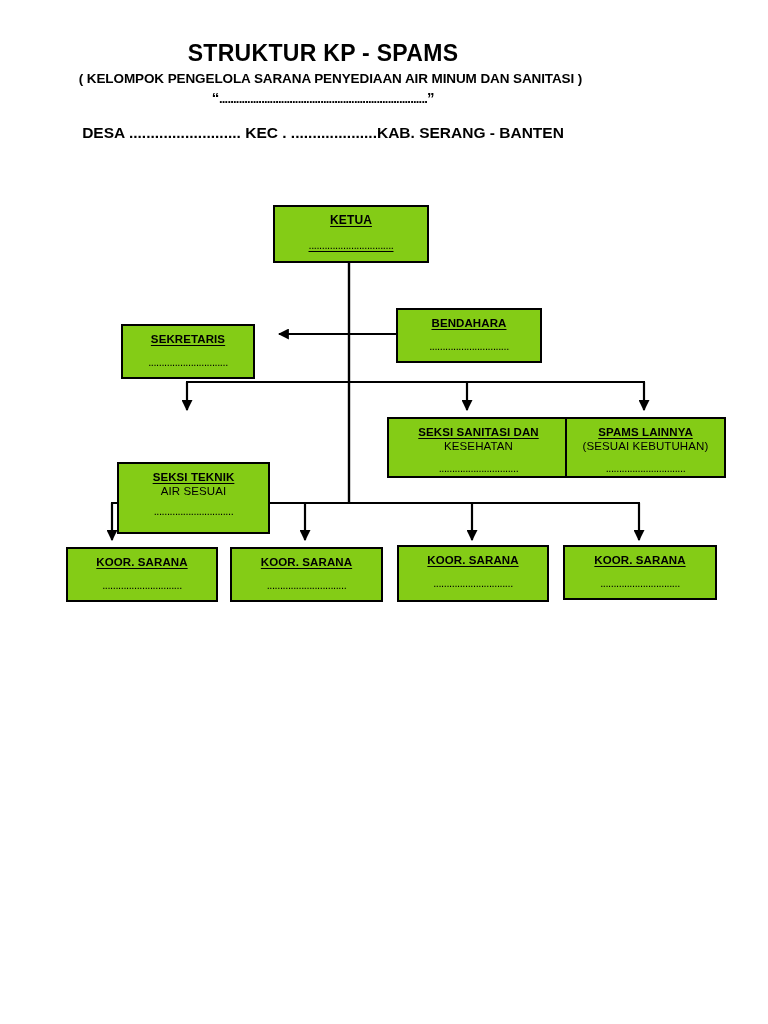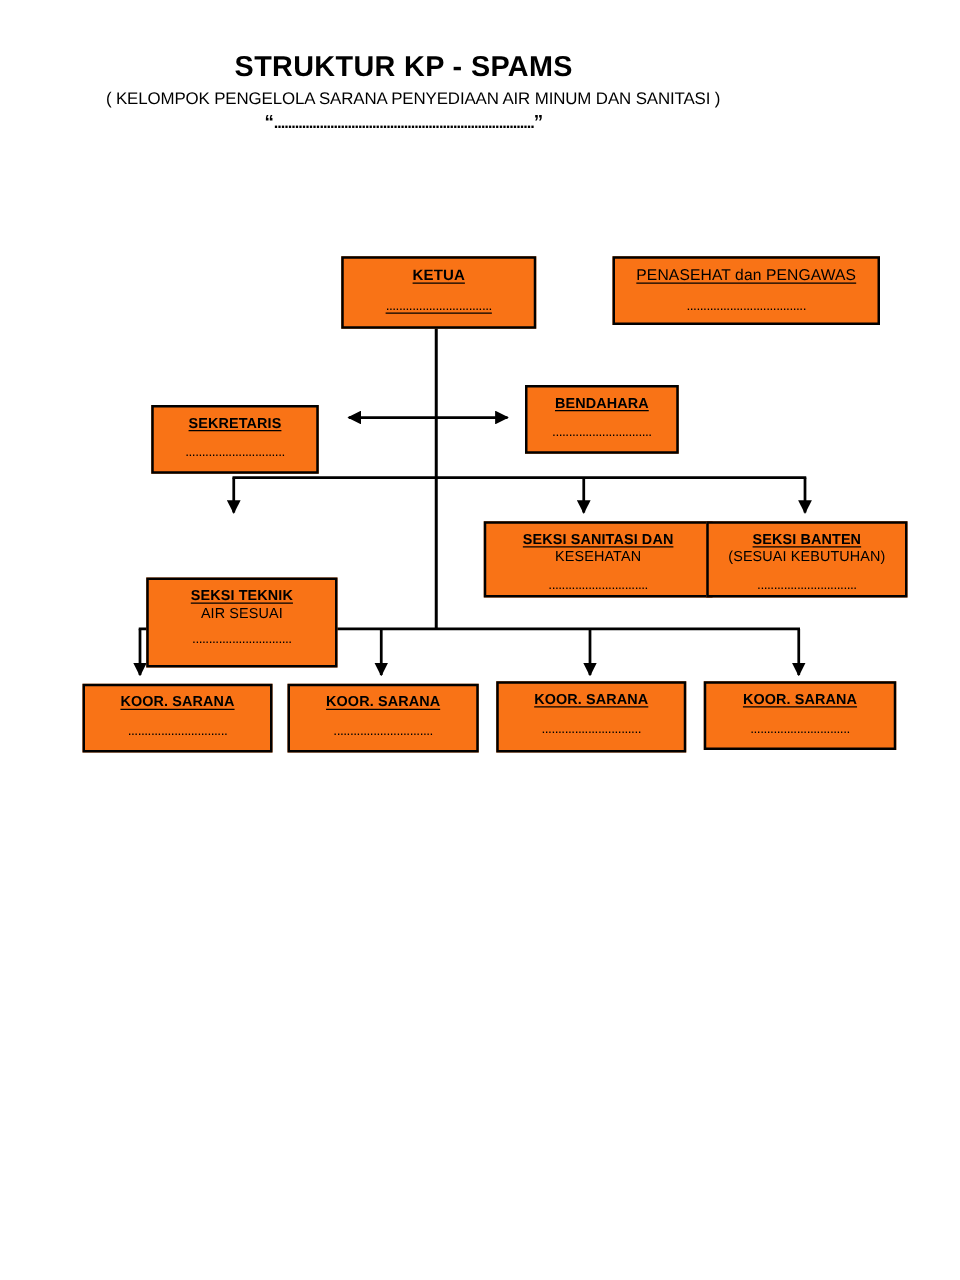--- a/index.html
+++ b/index.html
@@ -28,21 +28,21 @@
   }
   .doc-title {
     font-size: 23px;
     font-weight: bold;
     letter-spacing: 0.3px;
     line-height: 1.15;
     margin: 0;
   }
   .doc-subtitle {
     font-size: 13.5px;
-    font-weight: normal;
+    font-weight: bold;
     letter-spacing: -0.1px;
     line-height: 1.25;
     margin: 5px 0 0 15px;
     white-space: nowrap;
   }
   .doc-quote {
     font-size: 14px;
     font-weight: bold;
     line-height: 1.1;
     margin: 2px 0 0 0;
@@ -73,21 +73,21 @@
   }
   .chart svg {
     position: absolute;
     left: 0;
     top: 0;
   }
 
   
   .node {
     position: absolute;
-    background: #f97316;
+    background: #84cc16;
     border: 2.5px solid #000000;
     display: flex;
     flex-direction: column;
     align-items: center;
     padding-top: 6px;
     overflow: hidden;
   }
   .node-title {
     font-size: 11.5px;
     font-weight: bold;
@@ -124,20 +124,21 @@
   .node.ketua .node-title { font-size: 12px; }
   .node.penasehat .node-title { font-size: 12.5px; font-weight: normal; }
 </style>
 </head>
 <body>
 
 <div class="header">
   <div class="doc-title">STRUKTUR KP - SPAMS</div>
   <div class="doc-subtitle">( KELOMPOK PENGELOLA SARANA PENYEDIAAN AIR MINUM DAN SANITASI )</div>
   <div class="doc-quote"><span class="qm">“</span><span class="dots">..........................................................................</span><span class="qm">”</span></div>
+  <div class="doc-location">DESA ..........................   KEC . ....................KAB. SERANG - BANTEN</div>
 </div>
 
 <div class="chart">
   <svg width="768" height="1024">
     <defs>
       <marker id="arrEnd" viewBox="0 0 10 10" refX="9" refY="5" markerWidth="5" markerHeight="5" orient="auto-start-reverse">
         <path d="M 0 0 L 10 5 L 0 10 z" fill="#000"></path>
       </marker>
       <marker id="arrStart" viewBox="0 0 10 10" refX="9" refY="5" markerWidth="5" markerHeight="5" orient="auto-start-reverse">
         <path d="M 0 0 L 10 5 L 0 10 z" fill="#000"></path>
@@ -158,49 +159,45 @@
     <line x1="305" y1="503" x2="305" y2="540" stroke="#000" stroke-width="2.2" marker-end="url(#arrEnd)"></line>
     <line x1="472" y1="503" x2="472" y2="540" stroke="#000" stroke-width="2.2" marker-end="url(#arrEnd)"></line>
     <line x1="639" y1="503" x2="639" y2="540" stroke="#000" stroke-width="2.2" marker-end="url(#arrEnd)"></line>
   </svg>
 
   <div class="node ketua" style="left:273px; top:205px; width:156px; height:58px;">
     <div class="node-title underlined">KETUA</div>
     <div class="node-fill ruled" style="margin-top:12px;">................................</div>
   </div>
 
-  <div class="node penasehat" style="left:490px; top:205px; width:214px; height:55px;">
-    <div class="node-title underlined">PENASEHAT dan PENGAWAS</div>
-    <div class="node-fill" style="margin-top:11px;">....................................</div>
-  </div>
 
   <div class="node" style="left:121px; top:324px; width:134px; height:55px;">
     <div class="node-title underlined">SEKRETARIS</div>
     <div class="node-fill" style="margin-top:11px;">..............................</div>
   </div>
 
-  <div class="node" style="left:420px; top:308px; width:123px; height:55px;">
+  <div class="node" style="left:396px; top:308px; width:146px; height:55px;">
     <div class="node-title underlined">BENDAHARA</div>
     <div class="node-fill" style="margin-top:11px;">..............................</div>
   </div>
 
   <div class="node" style="left:117px; top:417px; width:153px; height:72px;margin-top:45px;">
     <div class="node-title underlined">SEKSI TEKNIK</div>
     <div class="node-title2">AIR SESUAI</div>
     <div class="node-fill" style="margin-top:7px;">..............................</div>
   </div>
 
   <div class="node" style="left:387px; top:417px; width:183px; height:61px;">
     <div class="node-title underlined">SEKSI SANITASI DAN</div>
     <div class="node-title2">KESEHATAN</div>
     <div class="node-fill" style="margin-top:9px;">..............................</div>
   </div>
 
   <div class="node" style="left:565px; top:417px; width:161px; height:61px;">
-    <div class="node-title underlined">SEKSI BANTEN</div>
+    <div class="node-title underlined">SPAMS LAINNYA</div>
     <div class="node-title2">(SESUAI KEBUTUHAN)</div>
     <div class="node-fill" style="margin-top:9px;">..............................</div>
   </div>
 
   <div class="node" style="left:66px; top:547px; width:152px; height:55px;">
     <div class="node-title underlined">KOOR. SARANA</div>
     <div class="node-fill" style="margin-top:11px;">..............................</div>
   </div>
 
   <div class="node" style="left:230px; top:547px; width:153px; height:55px;">

